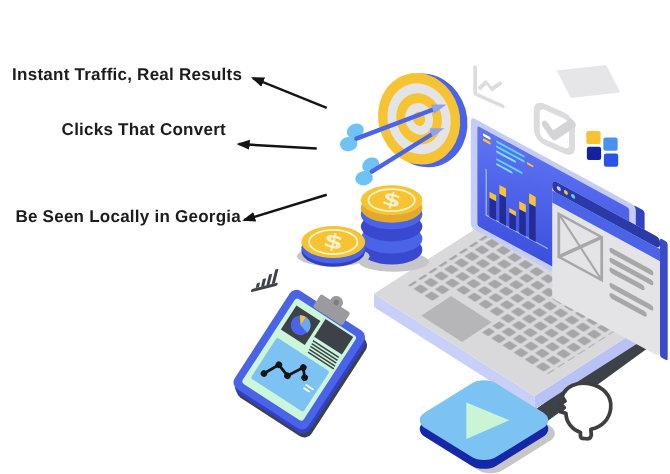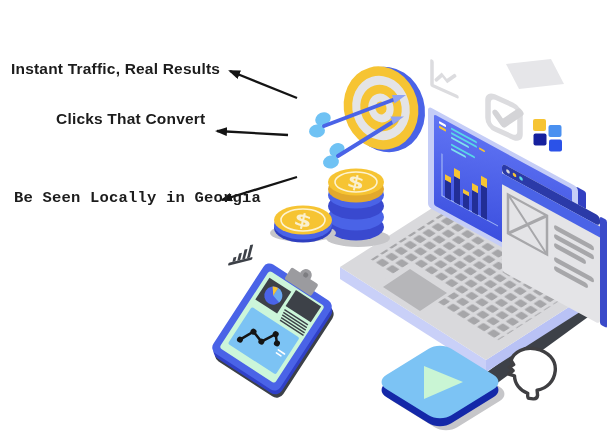--- a/index.html
+++ b/index.html
@@ -7,21 +7,21 @@
     position:relative;width:609px;height:431px;background:#ffffff;
     overflow:hidden;font-family:"Liberation Sans",sans-serif;
   }
   .stage svg{position:absolute;left:0;top:0;}
   .callout{
     position:absolute;font-size:15.5px;font-weight:600;color:#1c1c1c;
     letter-spacing:.2px;white-space:nowrap;text-align:right;
   }
   .callout-1{left:11px;top:60px;}
   .callout-2{left:56px;top:110px;}
-  .callout-3{left:14px;top:189px;font-family:Liberation Mono, monospace;}
+  .callout-3{left:14px;top:189px;}
 </style>
 </head>
 <body>
 
 <div class="stage">
 
 <svg width="609" height="431" viewBox="0 0 609 431">
   <defs>
     <linearGradient id="scr" x1="0" y1="0" x2="0.55" y2="1">
       <stop offset="0" stop-color="#6175f4"></stop>

